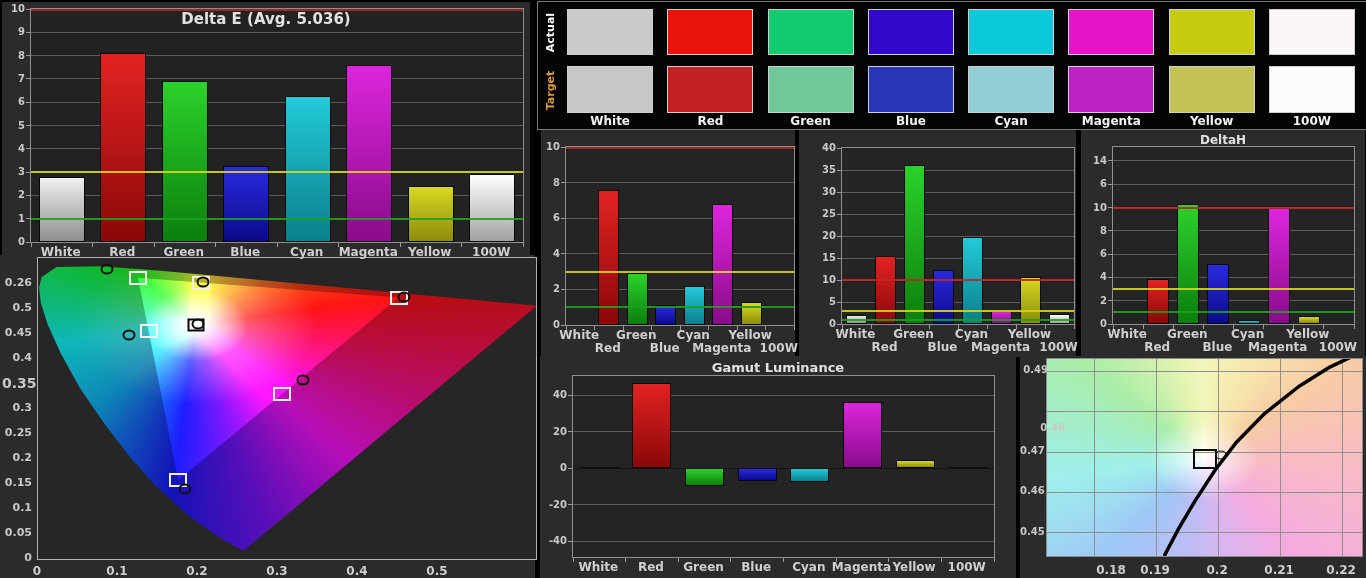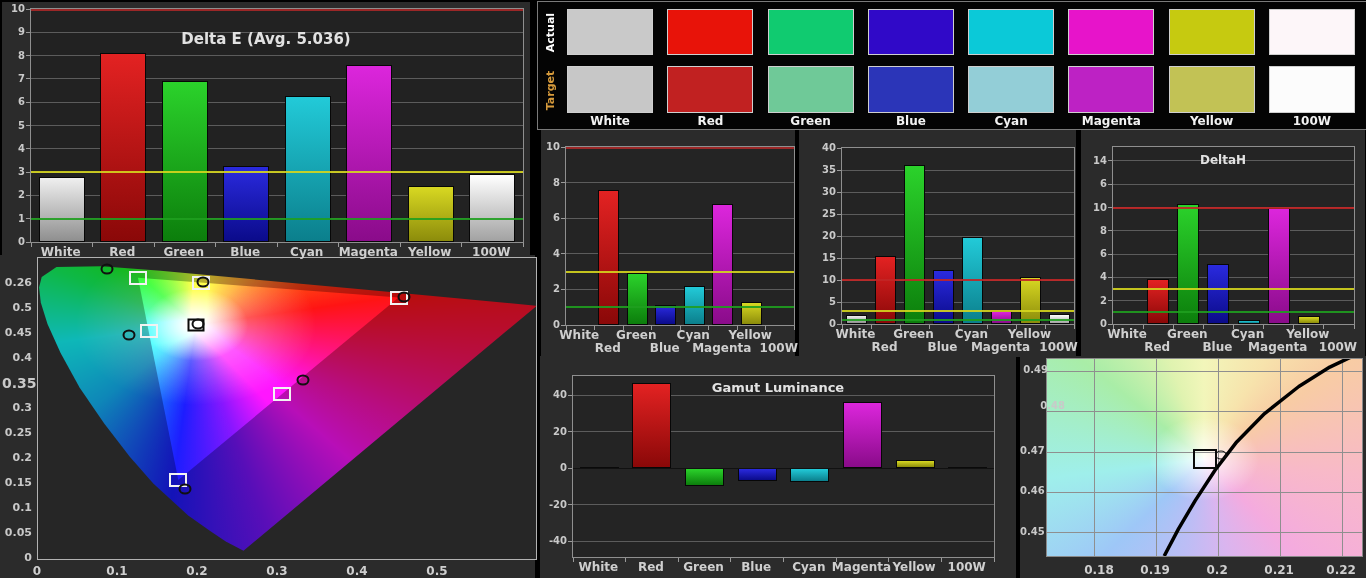--- a/index.html
+++ b/index.html
@@ -1,21 +1,21 @@
 <!DOCTYPE html>
 <html><head>
 <meta charset="utf-8">
 <style>
   html,body{margin:0;padding:0;background:#000;}
   body{width:1366px;height:578px;position:relative;overflow:hidden;
        font-family:"DejaVu Sans","Liberation Sans",sans-serif;font-weight:bold;
        -webkit-font-smoothing:antialiased;}
   .panel{position:absolute;background:#2b2b2b;}
   .plot{position:absolute;background:#242424;border:1px solid #8f8f8f;overflow:visible;}
-  .ctitle{position:absolute;left:0;right:0;text-align:center;color:#e2e2e2;z-index:8;margin-top:20px;}
+  .ctitle{position:absolute;left:0;right:0;text-align:center;color:#e2e2e2;z-index:8;}
   .ylab{position:absolute;color:#c9c9c9;font-size:10px;text-align:right;line-height:12px;z-index:5;}
   .xlab{position:absolute;color:#cfcfcf;font-size:12px;white-space:nowrap;transform:translateX(-50%);z-index:5;}
   .grid{position:absolute;left:0;right:0;height:1px;background:#5c5c5c;z-index:1;}
   .ref{position:absolute;left:0;right:0;height:2px;z-index:4;opacity:.9;}
   .zero{position:absolute;left:0;right:0;height:1px;background:#111;z-index:3;}
   .bar{position:absolute;border:1px solid #070707;z-index:2;box-sizing:border-box;}
   .ytick{position:absolute;width:4px;height:1px;background:#9a9a9a;left:-5px;z-index:5;}
   .xtick{position:absolute;width:1px;height:4px;background:#9a9a9a;bottom:-5px;z-index:5;}
 
   
@@ -427,23 +427,23 @@
       <div class="wz-grid-h" style="top: 132.991px;"></div>
       <div class="wz-grid-h" style="top: 92.539px;"></div>
       <div class="wz-grid-h" style="top: 52.0873px;"></div>
       <div class="wz-grid-h" style="top: 11.6355px;"></div>
       <svg width="315" height="197" class="curve">
         <path d="M117.2,197.0 L131.5,169.9 L148.2,141.6 L168.0,111.2 L189.7,82.9 L217.6,54.6 L251.8,27.5 L282.8,8.1 L316.9,-8.1" fill="none" stroke="#000" stroke-width="3.5" stroke-linejoin="round"></path>
       </svg>
       <div class="tgt black" style="width: 20px; height: 16px; z-index: 6; left: 157.5px; top: 99.9158px;"></div>
       <div class="act" style="border-width: 1.5px; z-index: 7; left: 174.242px; top: 96.2752px;"></div>
     </div>
-<div class="xlab" style="left: 79px; top: 207px;">0.18</div>
+<div class="xlab" style="left: 91px; top: 207px;">0.18</div>
     <div class="xlab" style="left: 135.134px; top: 207px;">0.19</div>
     <div class="xlab" style="left: 197.142px; top: 207px;">0.2</div>
     <div class="xlab" style="left: 259.15px; top: 207px;">0.21</div>
     <div class="xlab" style="left: 321.157px; top: 207px;">0.22</div>
     <div class="ylab" style="left: 0px; width: 23px; top: 169.943px;">0.45</div>
     <div class="ylab" style="left: 0px; width: 23px; top: 129.491px;">0.46</div>
     <div class="ylab" style="left: 0px; width: 23px; top: 89.039px;">0.47</div>
-    <div class="ylab" style="left: 0px; width: 45px; top: 44px;">0.48</div>
+    <div class="ylab" style="left: 0px; width: 45px; top: 66px;">0.48</div>
     <div class="ylab" style="left: 0px; width: 28px; top: 8.13552px;">0.49</div>
   </div>
 
 </body></html>

